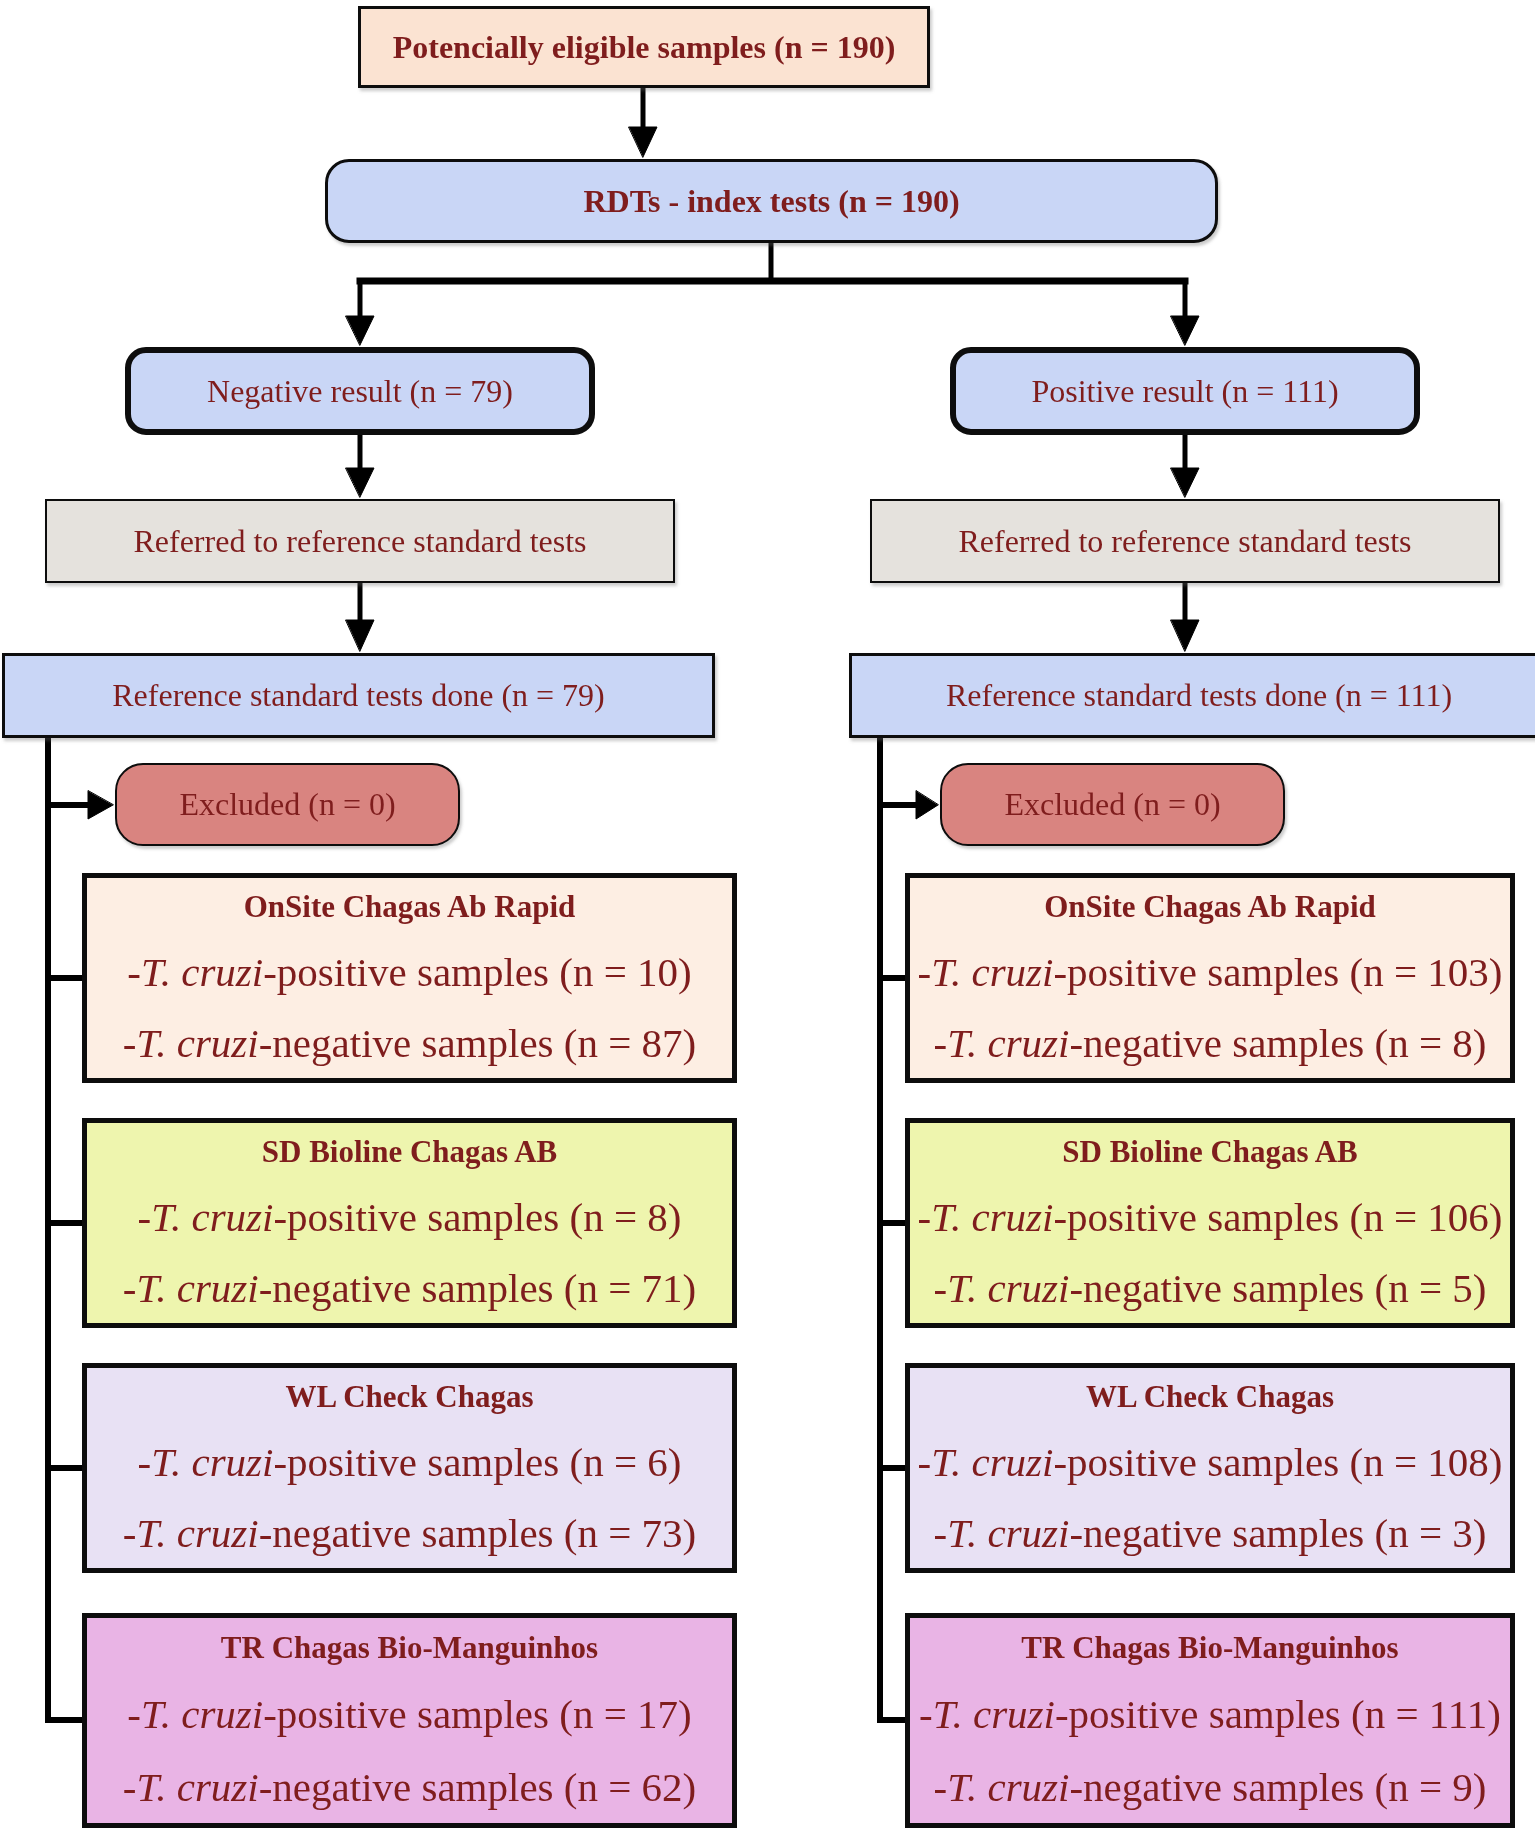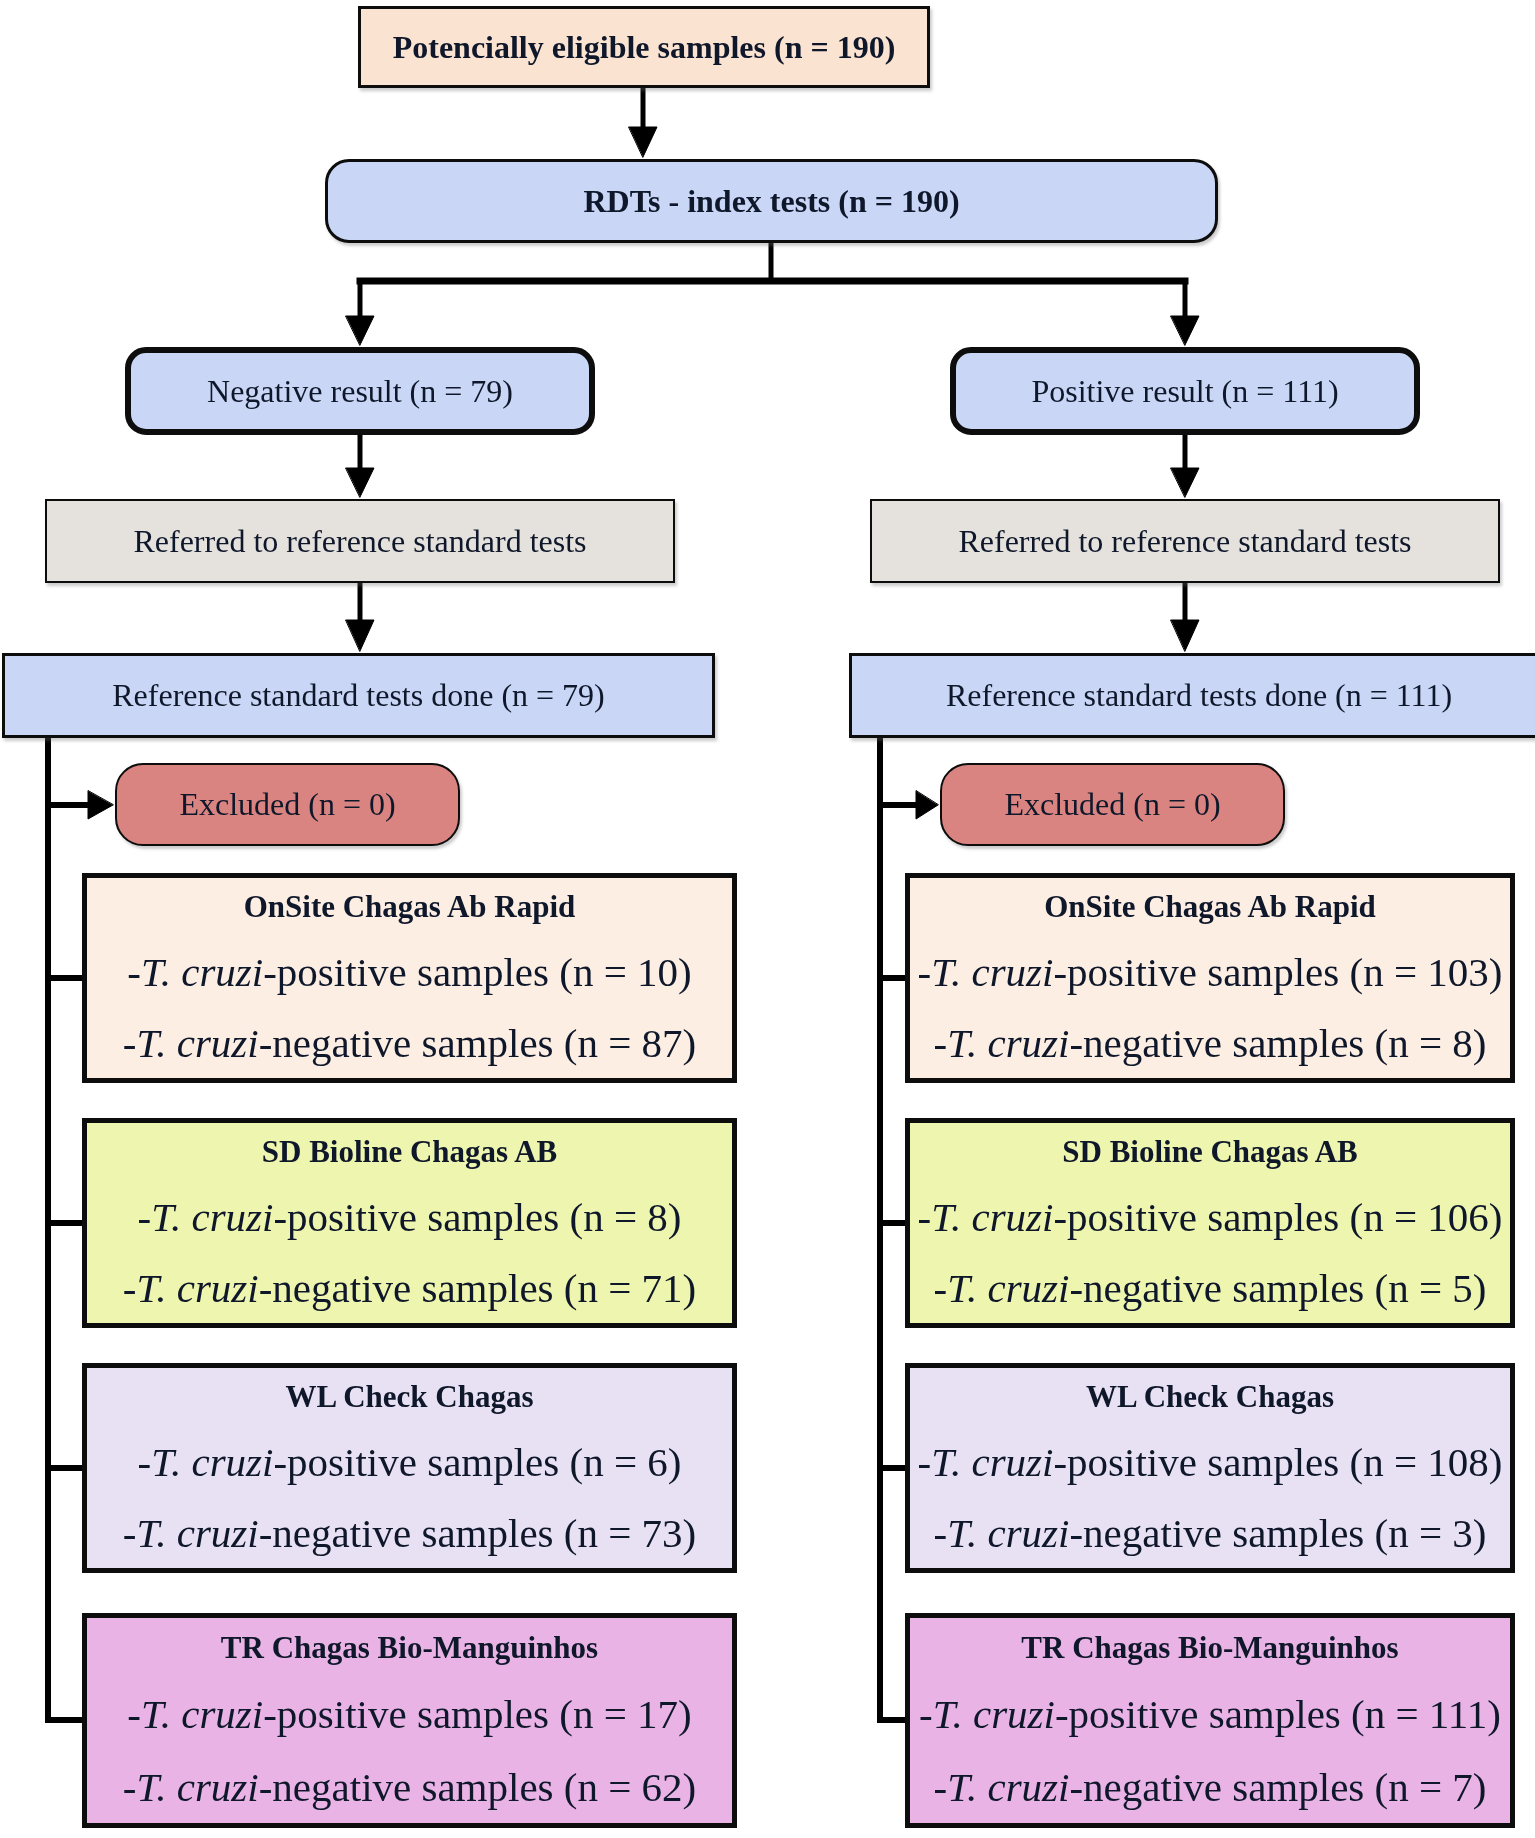--- a/index.html
+++ b/index.html
@@ -1,21 +1,21 @@
 <!DOCTYPE html>
 <html><head>
 <meta charset="utf-8">
 <style>
   html, body { margin:0; padding:0; background:#ffffff; }
   #canvas {
     position:relative;
     width:1535px; height:1838px;
     background:#ffffff;
     font-family:"Liberation Serif","DejaVu Serif",serif;
-    color:#0f172a;
+    color:#7f1d1d;
     overflow:hidden;
   }
   #connectors { position:absolute; left:0; top:0; width:1535px; height:1838px; }
   .box {
     position:absolute;
     box-sizing:border-box;
     display:flex; flex-direction:column;
     align-items:center; justify-content:center;
     text-align:center;
     border:3px solid #0d0d0d;
@@ -143,16 +143,16 @@
 
   <div class="box test-box tcol-r trow-2" style="background-color: rgb(232, 225, 244);">
     <div class="t-title">WL Check Chagas</div>
     <div class="t-line"><span>-</span><i>T. cruzi</i><span>-positive samples (n = 108)</span></div>
     <div class="t-line"><span>-</span><i>T. cruzi</i><span>-negative samples (n = 3)</span></div>
   </div>
 
   <div class="box test-box tcol-r trow-3" style="background-color: rgb(233, 180, 229);">
     <div class="t-title">TR Chagas Bio-Manguinhos</div>
     <div class="t-line"><span>-</span><i>T. cruzi</i><span>-positive samples (n = 111)</span></div>
-    <div class="t-line"><span>-</span><i>T. cruzi</i><span>-negative samples (n = 7)</span></div>
+    <div class="t-line"><span>-</span><i>T. cruzi</i><span>-negative samples (n = 9)</span></div>
   </div>
 
 </div>
 
 </body></html>

